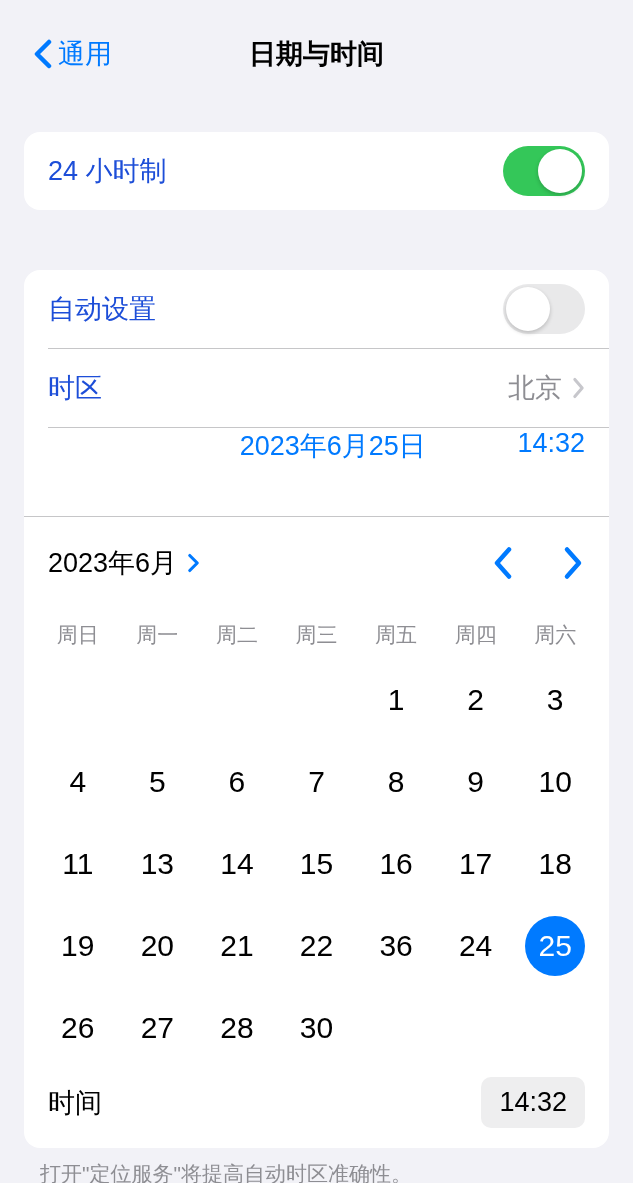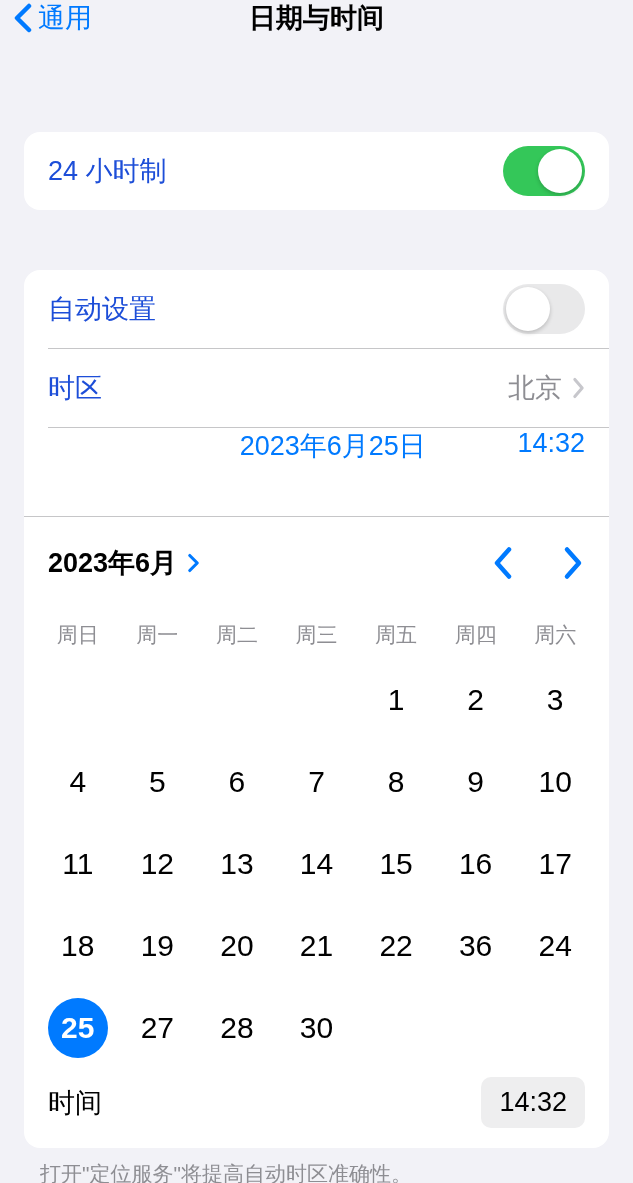--- a/index.html
+++ b/index.html
@@ -6,22 +6,23 @@
     body {
       width: 633px;
       height: 1183px;
       background: #f2f2f7;
       font-family: -apple-system, "SF Pro Text", "Helvetica Neue", Arial, sans-serif;
       overflow: hidden;
     }
     .header {
       height: 72px;
       display: flex;
-      align-items: flex-start;
+      align-items: flex-end;
       position: relative;
+      padding-left: 20px;
     }
     .back-button {
       display: flex;
       align-items: center;
       margin-left: 14px;
       color: #007aff;
       cursor: pointer;
     }
     .back-chevron {
       width: 18px;
@@ -116,21 +117,21 @@
       height: 72px;
       margin-top: 10px;
     }
     .month-label-wrap {
       display: flex;
       align-items: center;
       cursor: pointer;
     }
     .month-label {
       font-size: 27px;
-      font-weight: 700;
+      font-weight: 400;
       color: #000;
     }
     .month-chevron {
       width: 13px;
       height: 20px;
       margin-left: 10px;
       color: #007aff;
     }
     .month-step {
       display: flex;
@@ -179,21 +180,21 @@
       border-radius: 50%;
       left: 50%;
       top: 50%;
       transform: translate(-50%, -50%);
       z-index: 0;
     }
     .day.selected span {
       position: relative;
       z-index: 1;
       color: #ffffff;
-      font-weight: 700;
+      font-weight: 400;
     }
     .time-row {
       display: flex;
       align-items: center;
       justify-content: space-between;
       padding: 0 24px;
       margin-top: 24px;
       padding-bottom: 20px;
     }
     .time-label {
@@ -299,34 +300,34 @@
       <div class="day"><span>2</span></div>
       <div class="day"><span>3</span></div>
       <div class="day"><span>4</span></div>
       <div class="day"><span>5</span></div>
       <div class="day"><span>6</span></div>
       <div class="day"><span>7</span></div>
       <div class="day"><span>8</span></div>
       <div class="day"><span>9</span></div>
       <div class="day"><span>10</span></div>
       <div class="day"><span>11</span></div>
-      <div class="day"><span>12</span></div>
       <div class="day"><span>13</span></div>
       <div class="day"><span>14</span></div>
       <div class="day"><span>15</span></div>
       <div class="day"><span>16</span></div>
       <div class="day"><span>17</span></div>
       <div class="day"><span>18</span></div>
       <div class="day"><span>19</span></div>
       <div class="day"><span>20</span></div>
       <div class="day"><span>21</span></div>
       <div class="day"><span>22</span></div>
       <div class="day"><span>36</span></div>
       <div class="day"><span>24</span></div>
       <div class="day selected"><span>25</span></div>
+      <div class="day"><span>26</span></div>
       <div class="day"><span>27</span></div>
       <div class="day"><span>28</span></div>
       <div class="day"><span>30</span></div>
     </div>
 
   <div class="time-row">
     <div class="time-label">时间</div>
     <div class="time-pill">14:32</div>
   </div>
 </div>

